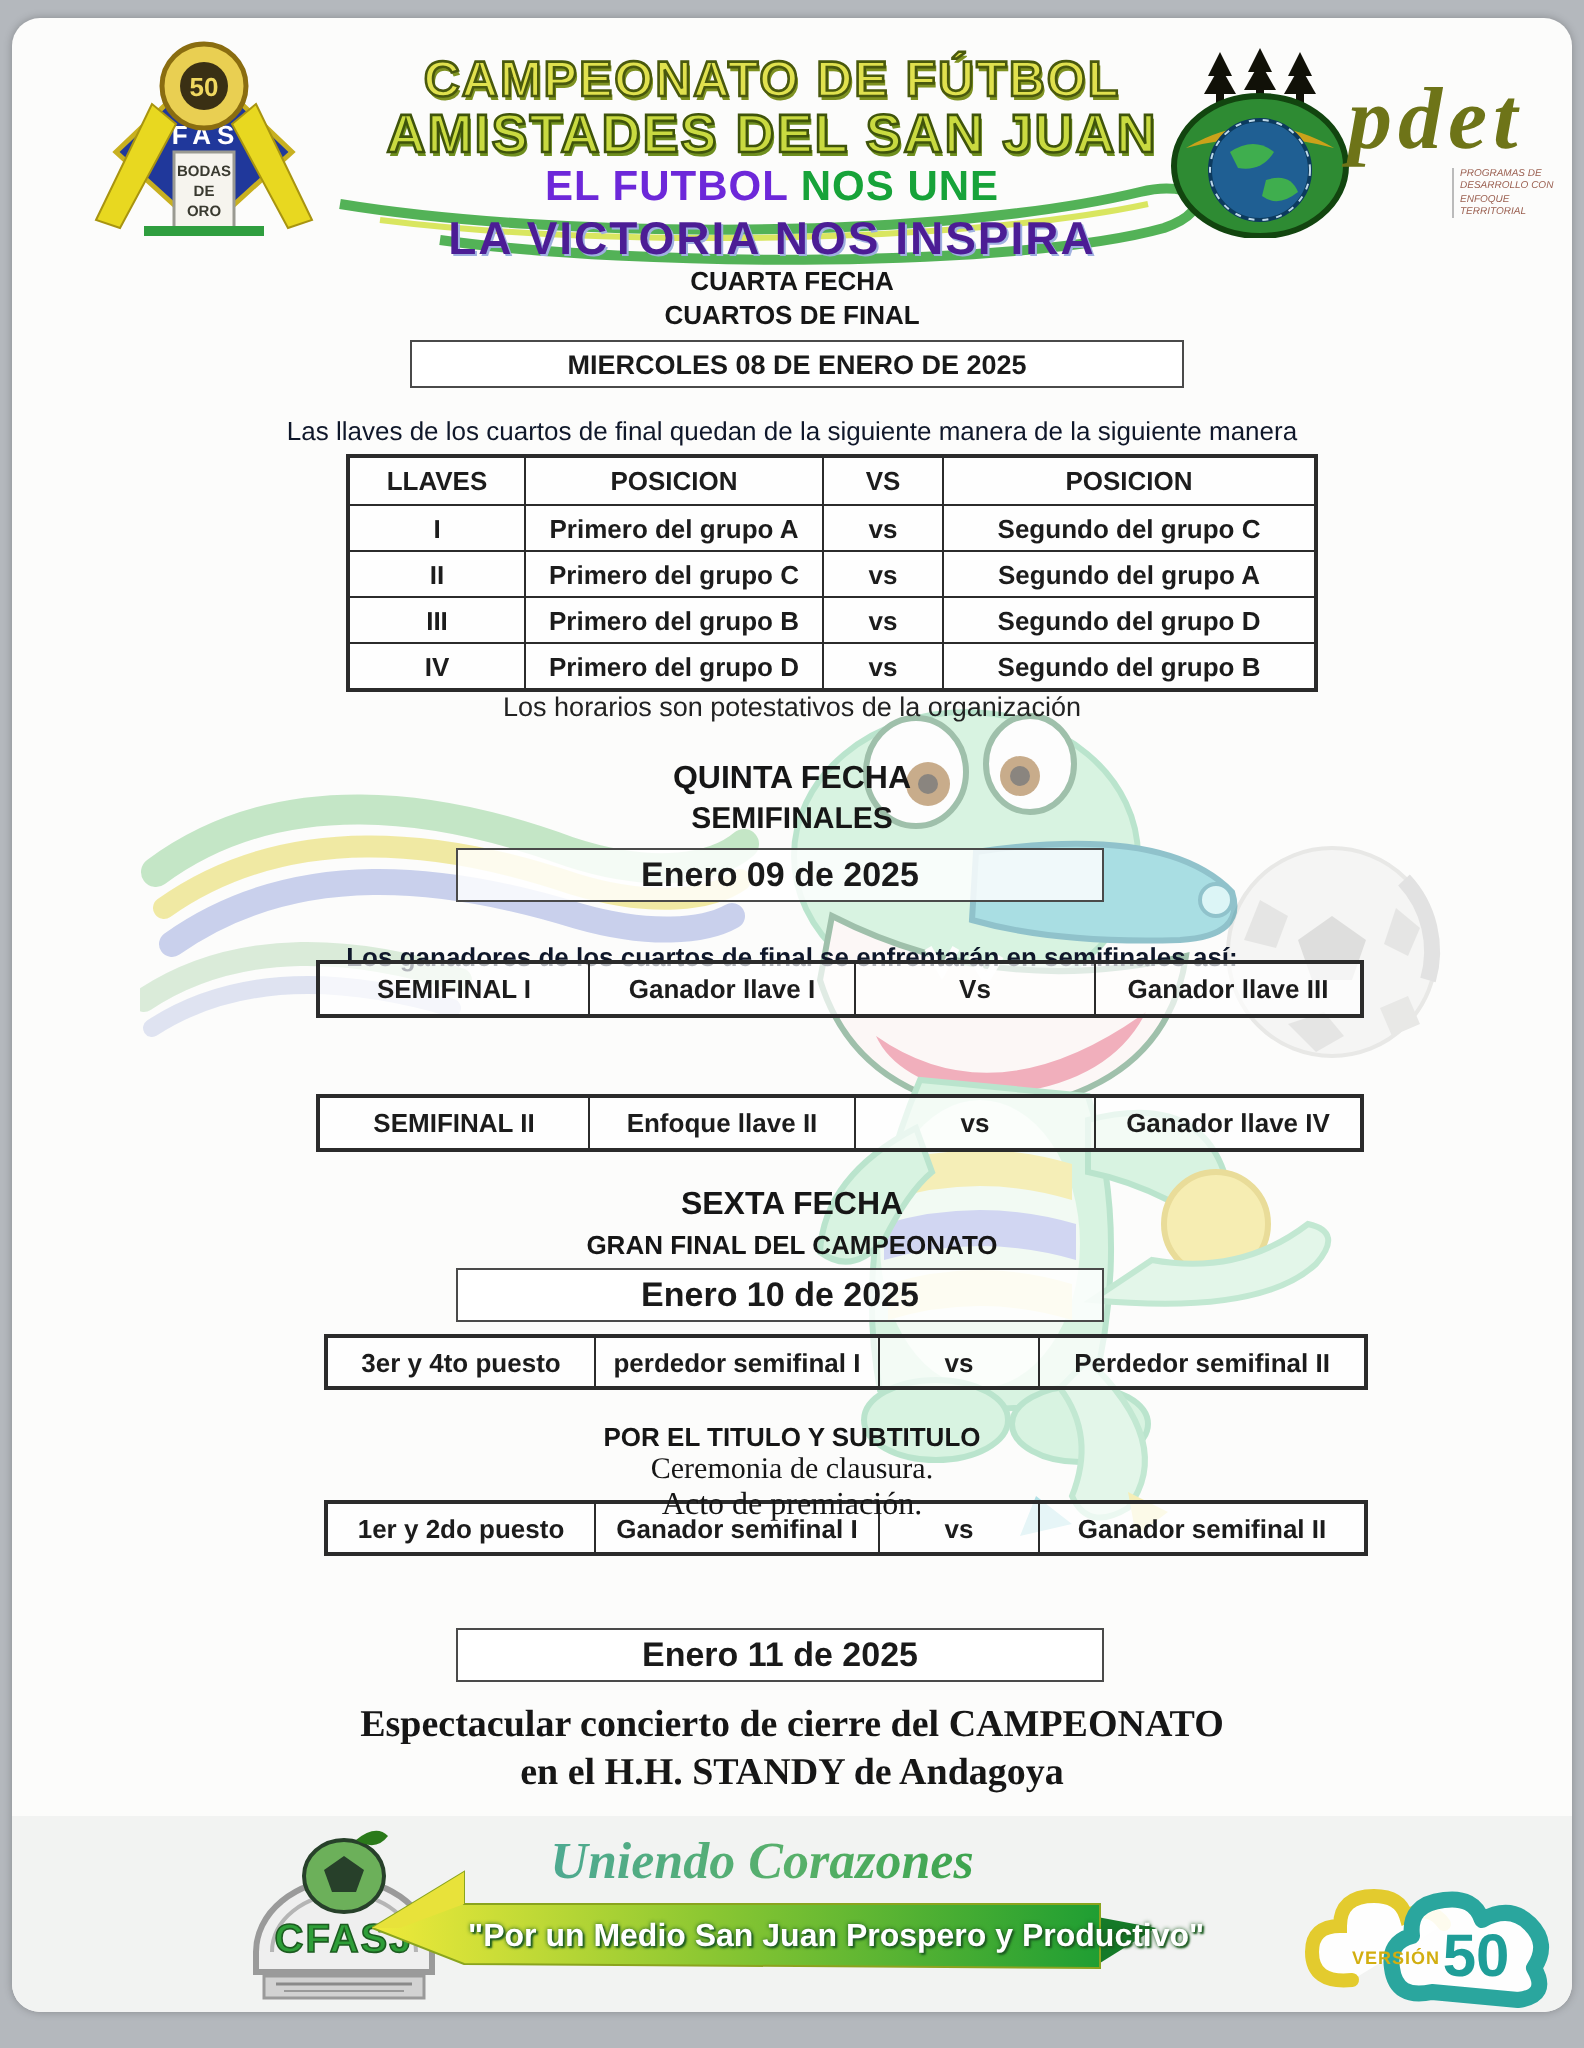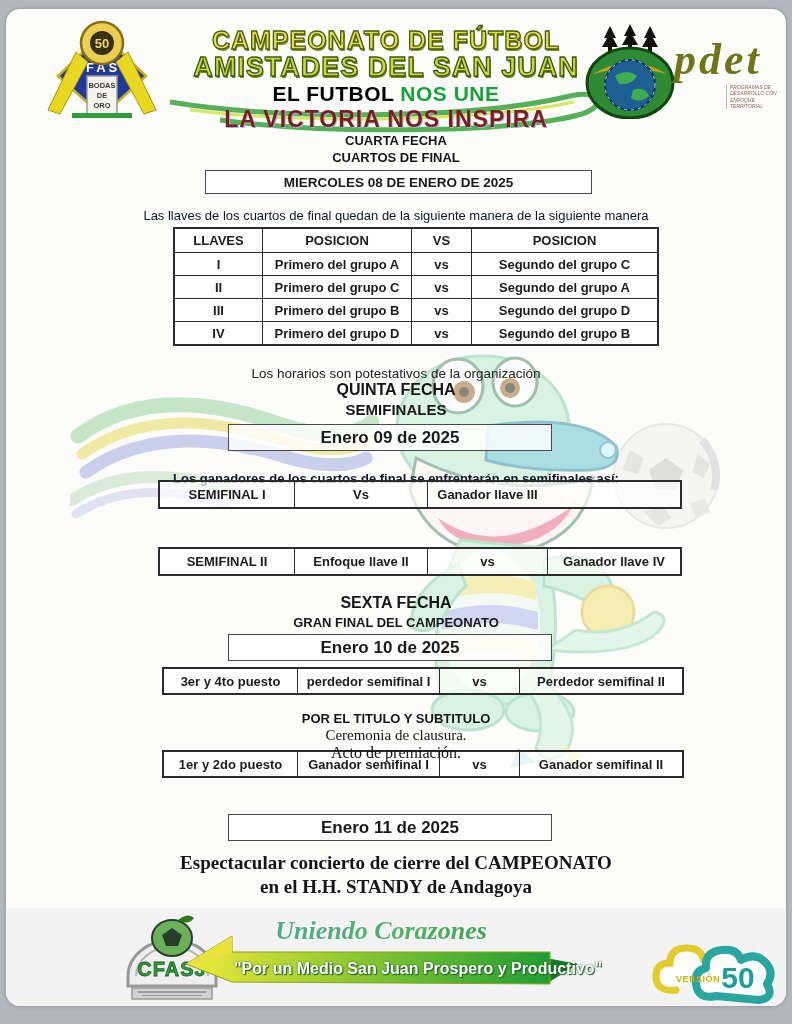--- a/index.html
+++ b/index.html
@@ -10,22 +10,22 @@
   .z1{z-index:1;} .z2{z-index:2;}
   .ctr{text-align:center;}
   .b{font-weight:700;}
   .serif{font-family:"Liberation Serif",serif;}
 
   
   .title-block{left:166px;top:26px;width:440px;text-align:center;z-index:2;}
   .t1{font-size:25px;font-weight:700;letter-spacing:1px;color:#e0e14e;-webkit-text-stroke:1.3px #49590d;text-shadow:1px 2px 0 #7e9221;}
   .t2{font-size:27px;font-weight:700;letter-spacing:1px;margin-top:-3px;color:#c9da40;-webkit-text-stroke:1.3px #3f540b;text-shadow:1px 2px 0 #6f8f1e;}
   .t3{font-size:21px;font-weight:700;letter-spacing:.5px;margin-top:-1px;}
-  .t3 .blk{color:#000000;} .t3 .grn{color:#17a339;}
-  .t4{position:relative;font-size:23px;font-weight:700;letter-spacing:1px;color:#7f1d1d;text-shadow:1px 1px 0 #9fb0e0;margin-top:0px;z-index:2;}
+  .t3 .blk{color:#6d28d9;} .t3 .grn{color:#17a339;}
+  .t4{position:relative;font-size:23px;font-weight:700;letter-spacing:1px;color:#4c1d95;text-shadow:1px 1px 0 #9fb0e0;margin-top:0px;z-index:2;}
   .swoosh-motto{left:150px;top:76px;z-index:1;}
 
   
   .datebox{border:1.6px solid #4a4a4a;text-align:center;font-weight:700;background:rgba(255,255,255,.82);color:#1a1a1a;display:flex;align-items:center;justify-content:center;z-index:2;}
 
   
   .gtable{display:grid;border:2px solid #2b2b2b;font-weight:700;font-size:13px;color:#1c1c1c;z-index:2;background:rgba(255,255,255,.68);}
   .gtable > div{display:flex;align-items:center;justify-content:center;padding:0 2px;white-space:nowrap;}
   .gtable .bl{border-left:1.5px solid #2b2b2b;}
   .gtable .bt{border-top:1.5px solid #2b2b2b;}
@@ -190,29 +190,30 @@
     <div class="bl bt">Primero del grupo B</div>
     <div class="bl bt">vs</div>
     <div class="bl bt">Segundo del grupo D</div>
 
     <div class="bt">IV</div>
     <div class="bl bt">Primero del grupo D</div>
     <div class="bl bt">vs</div>
     <div class="bl bt">Segundo del grupo B</div>
   </div>
 
-  <div class="abs sec-title z2 note" style="top:346px;font-weight:400;margin-top:20px;">Los horarios son potestativos de la organización</div>
+  <div class="abs sec-title z2 note" style="top:346px;font-weight:400;">Los horarios son potestativos de la organización</div>
 
   <div class="abs sec-title z2" style="top:381px;font-size:16px;">QUINTA FECHA</div>
   <div class="abs sec-title z2" style="top:401px;font-size:15px;">SEMIFINALES</div>
   <div class="abs datebox" style="left:228px;top:424px;width:322px;height:25px;font-size:17px;">Enero 09 de 2025</div>
   <div class="abs ctr intro b z2" style="left:60px;top:471px;width:672px;">Los ganadores de los cuartos de final se enfrentarán en semifinales así:</div>
 
   <div class="abs gtable sf1">
     <div>SEMIFINAL I</div>
+    <div class="bl">Ganador llave I</div>
     <div class="bl">Vs</div>
     <div class="bl">Ganador llave III</div>
   </div>
   <div class="abs gtable sf2">
     <div>SEMIFINAL II</div>
     <div class="bl">Enfoque llave II</div>
     <div class="bl">vs</div>
     <div class="bl">Ganador llave IV</div>
   </div>
 

